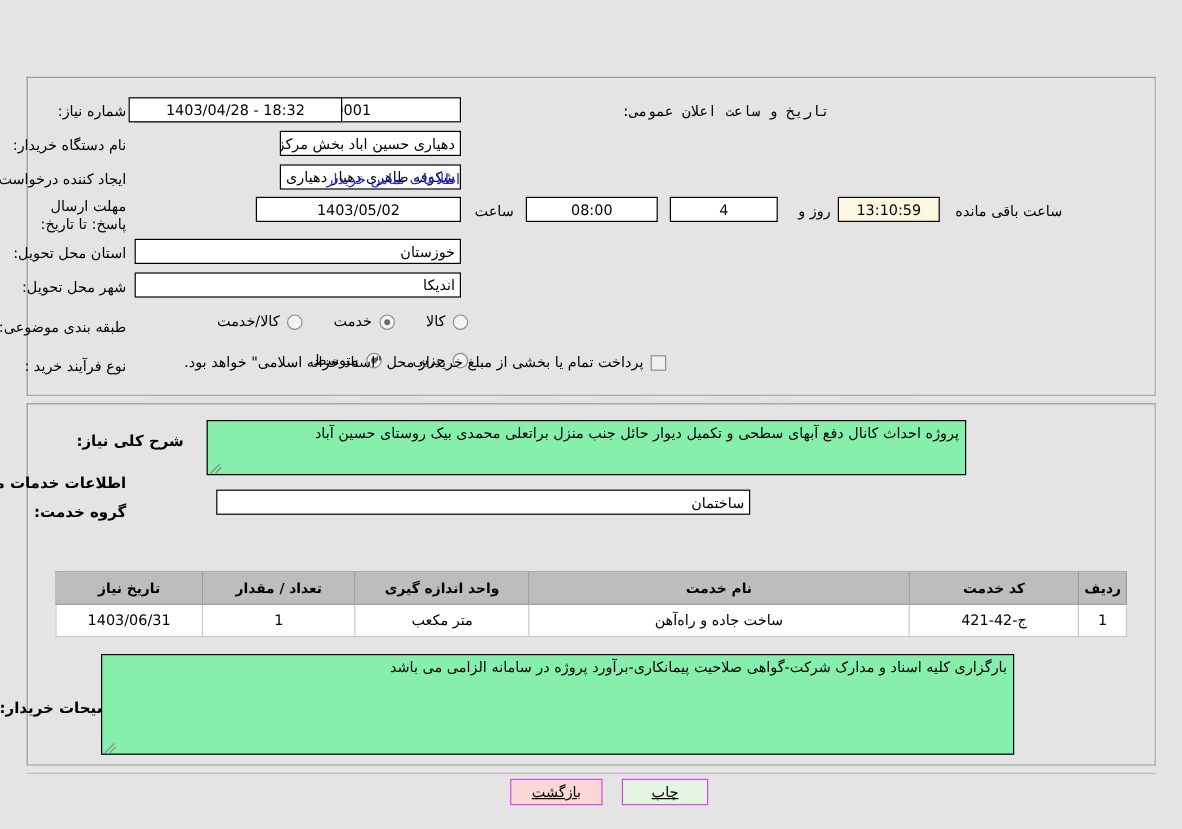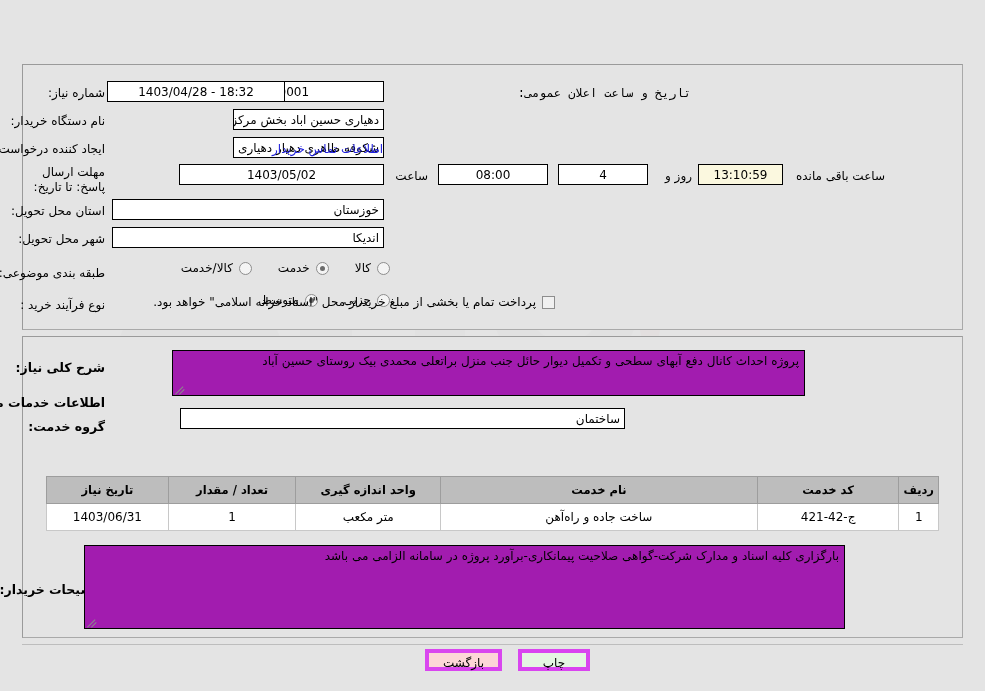--- a/index.html
+++ b/index.html
@@ -130,21 +130,21 @@
     width: 13px; height: 13px;
     border: 1px solid #8d8d8d;
     background: #f0f0f0;
     margin-left: 6px;
     flex: 0 0 auto;
   }
 
   
   .ta {
     position: absolute;
-    background: #a21caf;
+    background: #86efac;
     border: 1px solid #000;
     font-size: 12px;
     color: #000;
     padding: 2px 5px;
     line-height: 17px;
     text-align: right;
     z-index: 4;
     overflow: hidden;
     resize: none;
   }
@@ -206,28 +206,29 @@
   .footer-sep {
     position: absolute;
     left: 22px; top: 644px;
     width: 941px; height: 1px;
     background: #bdbdbd;
     z-index: 2;
   }
   .btn {
     position: absolute;
     height: 22px;
-    border: 4px solid #d946ef;
+    border: 1px solid #d946ef;
     font-size: 12px;
     font-family: "DejaVu Sans", "Liberation Sans", sans-serif;
     text-align: center;
     line-height: 20px;
     cursor: pointer;
     z-index: 5;
     padding: 0;
+    text-decoration: underline;
   }
   #btn-print  { left: 518px; top: 649px; width: 72px; background: #e4f6e2; }
   #btn-back   { left: 425px; top: 649px; width: 77px; background: #fcd7d7; }
 </style>
 </head>
 <body>
 
 <div id="page">
 
   <svg class="watermark" viewBox="0 0 985 420">
@@ -254,21 +255,21 @@
   <div class="box center" style="right:700px; top:81px; width:178px; left:104px;">18:32 - 1403/04/28</div>
 
   <div class="lbl" style="right:880px; top:114px;">نام دستگاه خریدار:</div>
   <div class="box rt" style="right:601px; top:109px; left:233px;">دهیاری حسین اباد بخش مرکزی شهرستان اندیکا</div>
 
   <div class="lbl" style="right:880px; top:142px;">ایجاد کننده درخواست:</div>
   <div class="box rt" style="right:601px; top:137px; left:233px;">شکوفه طاهری دهیار دهیاری حسین اباد بخش مرکزی شهرستان اندیکا</div>
   <div class="link" style="left:272px; top:142px;">اطلاعات تماس خریدار</div>
 
   <div class="lbl" style="right:880px; top:165px; width:80px; text-align:right; line-height:15px; white-space:normal;">مهلت ارسال پاسخ: تا تاریخ:</div>
-  <div class="box center" style="right:601px; top:164px; width:205px;">1403/05/02</div>
+  <div class="box center" style="right:601px; top:164px; width:171px;">1403/05/02</div>
   <div class="plain" style="right:557px; top:169px;">ساعت</div>
   <div class="box center" style="right:437px; top:164px; width:110px;">08:00</div>
   <div class="box center" style="right:337px; top:164px; width:90px;">4</div>
   <div class="plain" style="right:293px; top:169px;">روز و</div>
   <div class="box timer" style="right:202px; top:164px; width:85px;">13:10:59</div>
   <div class="plain" style="right:100px; top:169px;">ساعت باقی مانده</div>
 
   <div class="lbl" style="right:880px; top:204px;">استان محل تحویل:</div>
   <div class="box rt" style="right:601px; top:199px; width:272px;">خوزستان</div>
 
@@ -303,21 +304,21 @@
       </div>
     </div>
 
   <div class="chk-wrap" style="right:430px; top:295px;">
     <span class="chk"></span>
     <span class="plain" style="position:static;">پرداخت تمام یا بخشی از مبلغ خرید،از محل "اسناد خزانه اسلامی" خواهد بود.</span>
   </div>
 
   <div class="panel" id="panel-main"></div>
 
-  <div class="lbl lbl-bold" style="right:880px; top:360px;">شرح کلی نیاز:</div>
+  <div class="lbl lbl-bold" style="right:832px; top:360px;">شرح کلی نیاز:</div>
   <div class="ta" style="right:180px; top:350px; left:172px; height:46px;">
     <span>پروژه احداث کانال دفع آبهای سطحی و تکمیل دیوار حائل جنب منزل براتعلی محمدی بیک روستای حسین آباد</span>
     <span class="grip">
       <i style="left:0px; top:10px; width:11px;"></i>
       <i style="left:4px; top:10px; width:7px;"></i>
     </span>
   </div>
 
   <div class="section-title" style="right:880px; top:395px;">اطلاعات خدمات مورد نیاز</div>
 

